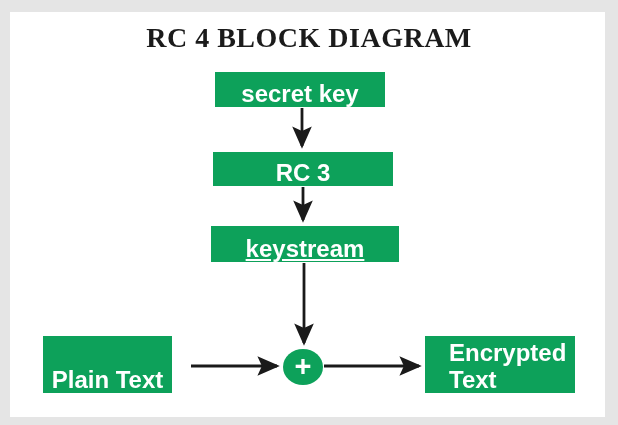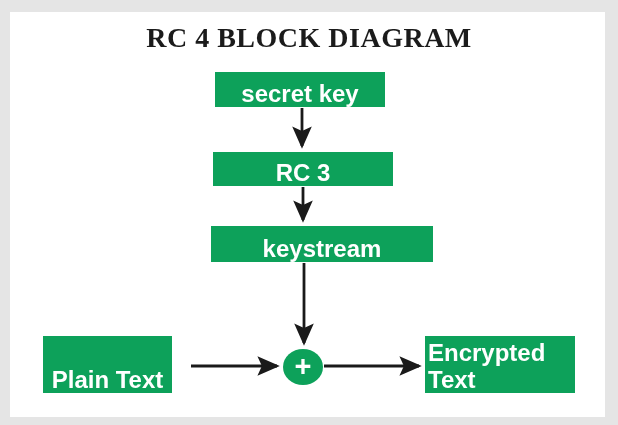--- a/index.html
+++ b/index.html
@@ -50,26 +50,26 @@
     display: flex;
     align-items: flex-end;
     justify-content: center;
     font-weight: bold;
     font-size: 24px;
     font-family: "Liberation Sans", sans-serif;
     line-height: 1.1;
   }
   #node-secret-key { left: 215px; top: 72px;  width: 170px; height: 35px; }
   #node-rc4        { left: 213px; top: 152px; width: 180px; height: 34px; }
-  #node-keystream  { left: 211px; top: 226px; width: 222px; height: 36px; }
+  #node-keystream  { left: 211px; top: 226px; width: 188px; height: 36px; text-decoration: underline; }
   #node-plain-text { left: 43px;  top: 336px; width: 129px; height: 57px; }
   #node-encrypted-text {
     left: 425px; top: 336px; width: 150px; height: 57px;
     justify-content: flex-start;
-    padding-left: 3px;
+    padding-left: 24px;
     text-align: left;
     line-height: 27px;
   }
   #node-xor {
     left: 283px; top: 349px; width: 40px; height: 36px;
     border-radius: 50%;
     font-size: 29px;
     padding-bottom: 2px;
   }
   .arrows {

